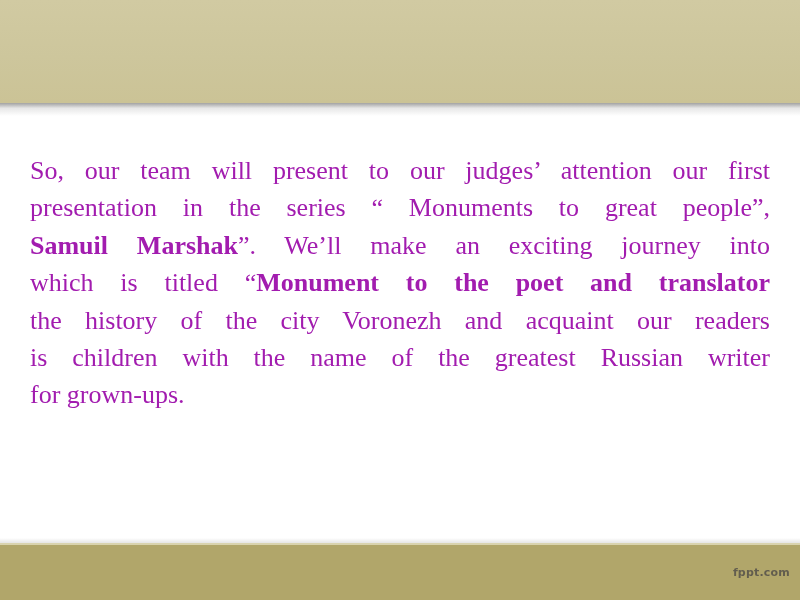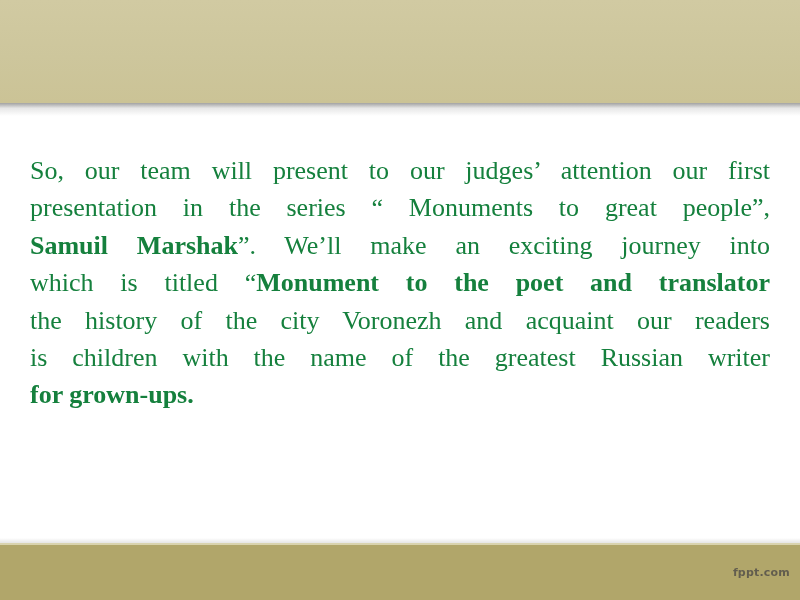--- a/index.html
+++ b/index.html
@@ -33,29 +33,29 @@
     background:#b1a66a;
     border-top:2px solid #d9d3ae;
     box-sizing:border-box;
   }
   
   .paragraph{
     position:absolute;left:30px;top:152px;
     width:740px;
     font-size:26px;
     line-height:37.4px;
-    color:#15803d;
+    color:#a21caf;
   }
   .line{
     text-align:justify;
     text-align-last:justify;
     text-justify:inter-word;
     white-space:normal;
   }
-  .line.last{text-align-last:left;font-weight:bold;}
+  .line.last{text-align-last:left;}
   .b{font-weight:bold;}
   
   .watermark{
     position:absolute;right:10px;bottom:21px;
     font-family:"DejaVu Sans","Liberation Sans",sans-serif;
     font-size:11px;
     font-weight:bold;
     color:#55514a;
     opacity:0.85;
     letter-spacing:0.2px;

